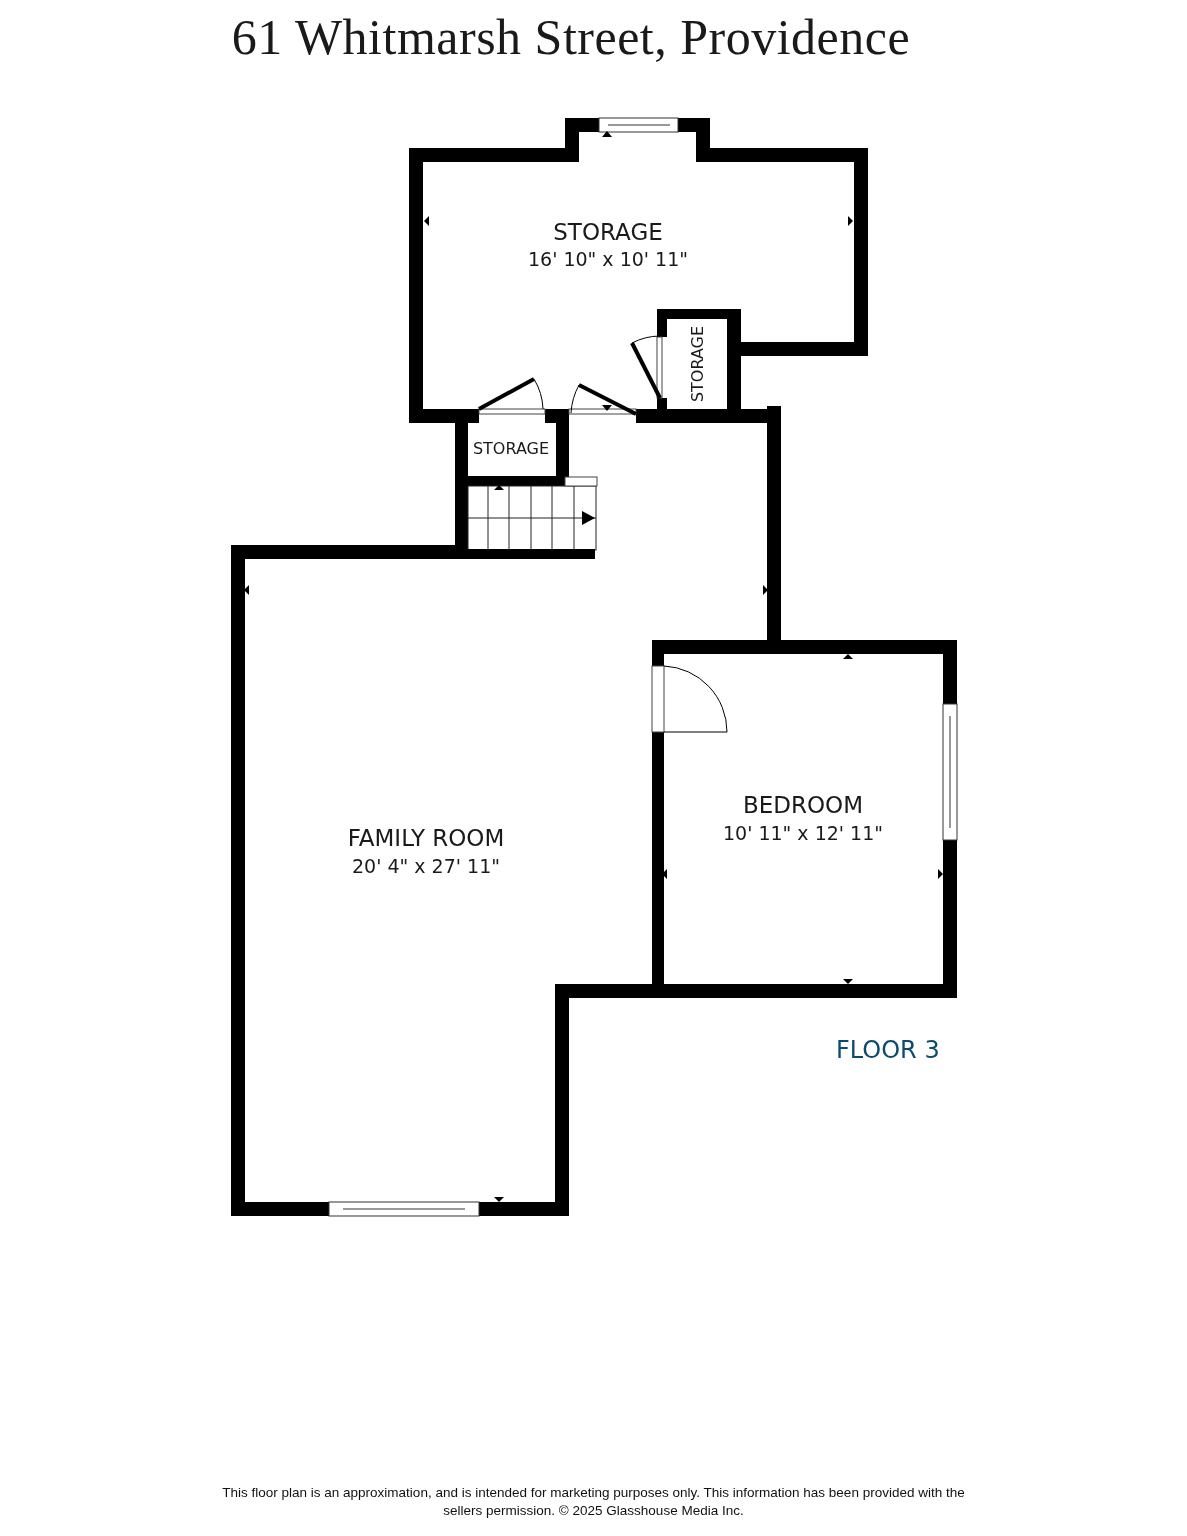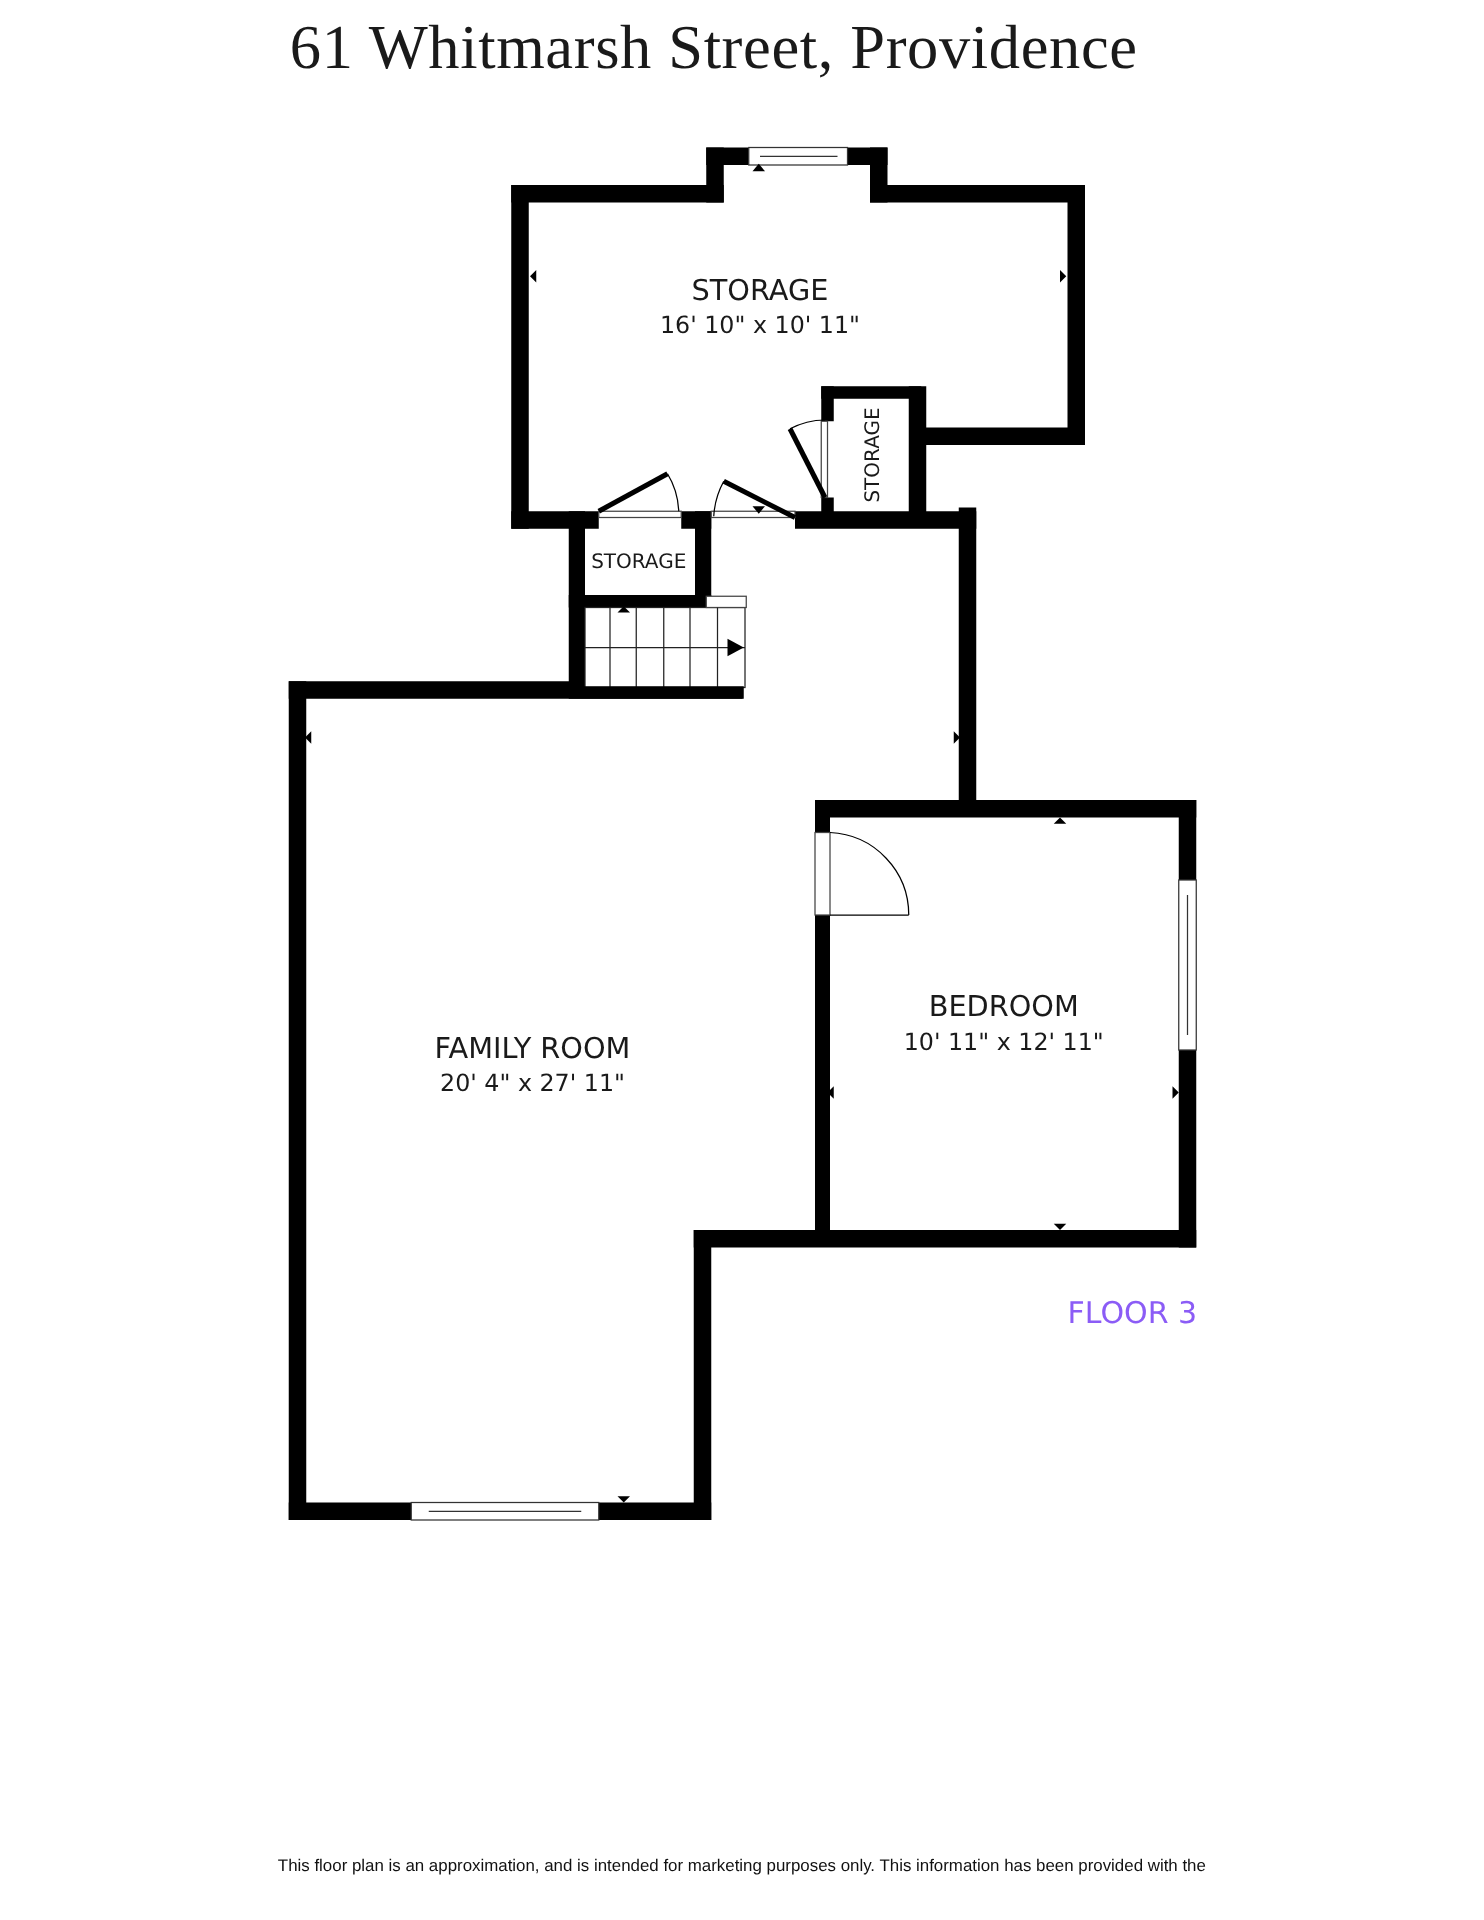--- a/index.html
+++ b/index.html
@@ -5,23 +5,23 @@
     html, body { margin: 0; padding: 0; background: #ffffff; }
     body { width: 1187px; height: 1536px; position: relative; overflow: hidden; }
     .title {
       position: absolute; left: 0; top: 8px; width: 1142px; text-align: center;
       font-family: "Liberation Serif", "DejaVu Serif", serif;
       font-size: 50px; color: #1a1a1a; letter-spacing: 0.5px;
     }
     svg.plan { position: absolute; left: 0; top: 0; }
     .room-label { font-family: "DejaVu Sans", "Liberation Sans", sans-serif; fill: #1a1a1a; }
     .floor-label {
-      position: absolute; left: 854px; top: 1036px;
+      position: absolute; left: 836px; top: 1036px;
       font-family: "DejaVu Sans", "Liberation Sans", sans-serif;
-      font-size: 24px; color: #8b5cf6;
+      font-size: 24px; color: #0c4a6e;
     }
     .footer {
       position: absolute; left: 0; top: 1484px; width: 1187px; text-align: center;
       font-family: "Liberation Sans", "DejaVu Sans", sans-serif;
       font-size: 13.5px; line-height: 18px; color: #111;
     }
   </style>
 </head>
 <body>
 
@@ -130,13 +130,14 @@
   <text class="room-label" x="426" y="846" font-size="23" text-anchor="middle">FAMILY ROOM</text>
   <text class="room-label" x="426" y="873" font-size="19" text-anchor="middle">20' 4" x 27' 11"</text>
   <text class="room-label" x="803" y="813" font-size="23" text-anchor="middle">BEDROOM</text>
   <text class="room-label" x="803" y="840" font-size="19" text-anchor="middle">10' 11" x 12' 11"</text>
 </svg>
 
 <div class="floor-label">FLOOR 3</div>
 
 <div class="footer">
   <div>This floor plan is an approximation, and is intended for marketing purposes only. This information has been provided with the</div>
+  <div>sellers permission. © 2025 Glasshouse Media Inc.</div>
 </div>
 
 </body></html>

